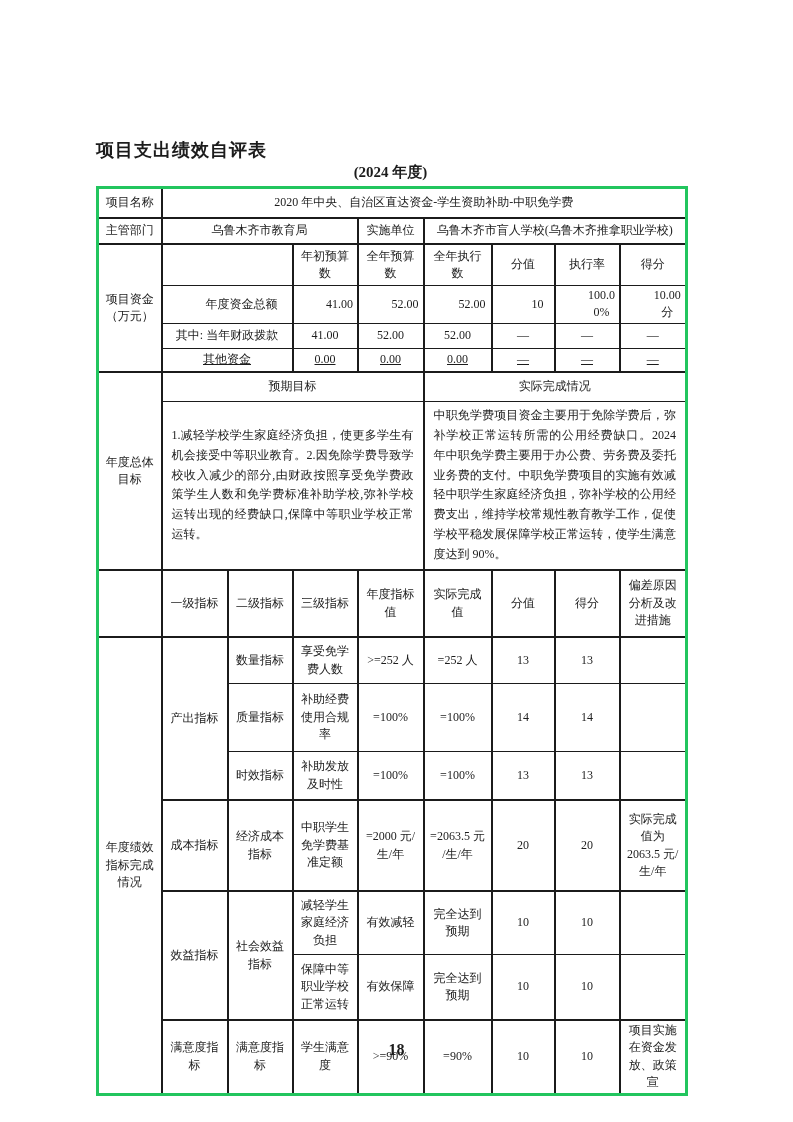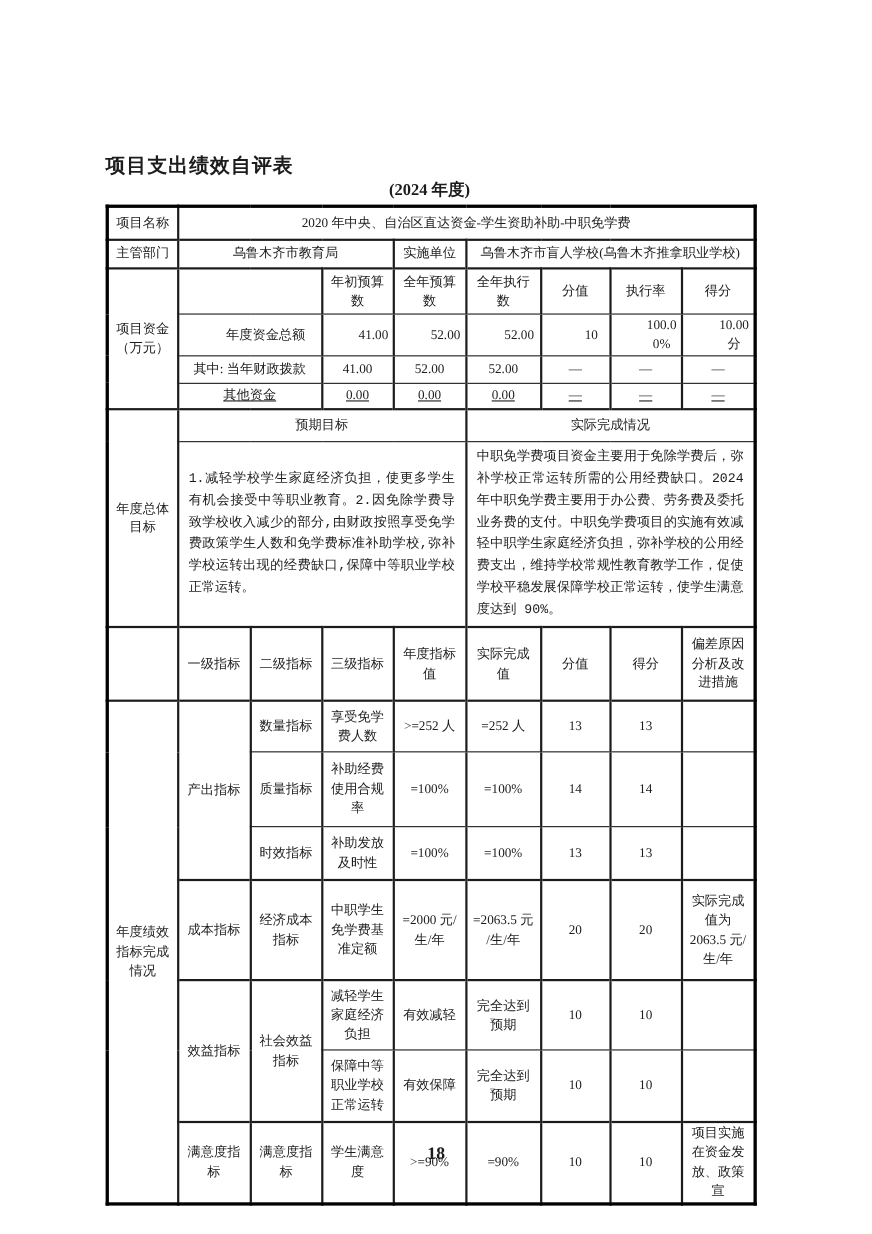--- a/index.html
+++ b/index.html
@@ -12,31 +12,31 @@
     position:absolute;top:138px;left:96px;width:589px;text-align:left;
     font-size:18px;font-weight:bold;letter-spacing:1px;
   }
   .subtitle{
     position:absolute;top:163px;left:96px;width:589px;text-align:center;
     font-size:15px;font-weight:bold;
   }
   table.main{
     position:absolute;left:96px;top:186px;width:589px;
     border-collapse:collapse;table-layout:fixed;
-    border:3px solid #000000;
+    border:3px solid #22c55e;
   }
   td{
     border:1px solid #1b1b1b;border-left-width:2px;border-right-width:2px;
     text-align:center;vertical-align:middle;
     font-size:12px;line-height:1.45;padding:1px 3px;
     white-space:pre-line;overflow:hidden;word-break:break-all;
   }
   tr.thick td{border-top-width:2px;}
   td.para{
-    text-align:justify;text-align-last:left;padding:4px 9px;line-height:1.66;font-family:Liberation Mono, monospace;
+    text-align:justify;text-align-last:left;padding:4px 9px;line-height:1.66;
   }
   .r1 td{height:26px;} .r2 td{height:22px;} .r3 td{height:38px;}
   .r4 td{height:25px;padding-left:32px;} .r5 td{height:22px;} .r6 td{height:20px;text-decoration:underline;}
   .r7 td{height:26px;} .r8 td{height:124px;} .r9 td{height:63px;}
   .r10 td{height:43px;} .r11 td{height:65px;} .r12 td{height:45px;}
   .r13 td{height:87px;} .r14 td{height:60px;} .r15 td{height:62px;}
   .r16 td{height:57px;}
   .pagenum{
     position:absolute;top:1041px;left:0;width:793px;text-align:center;
     font-size:16px;font-weight:bold;

